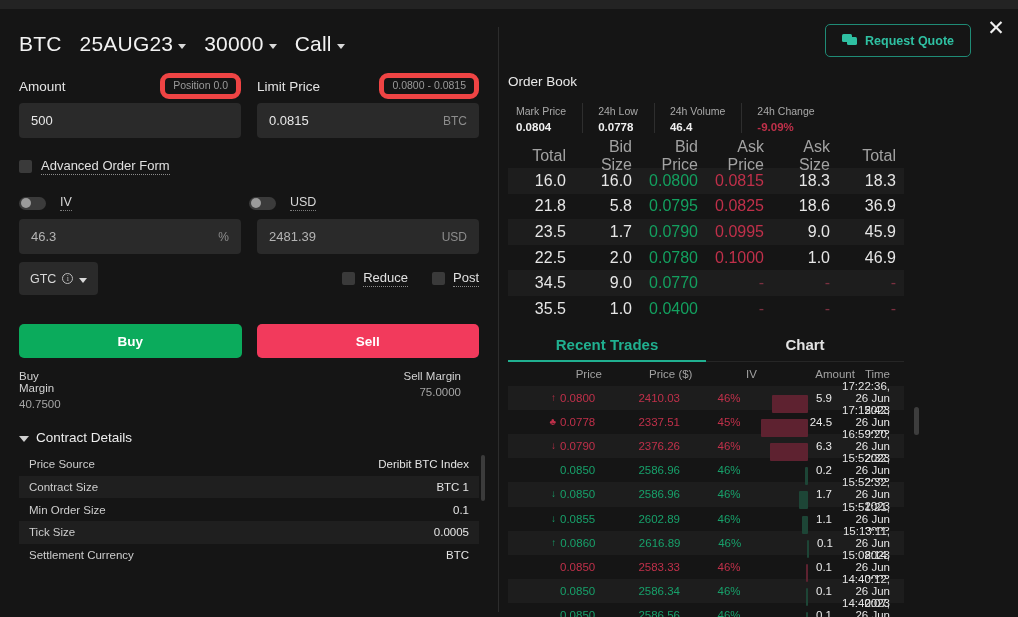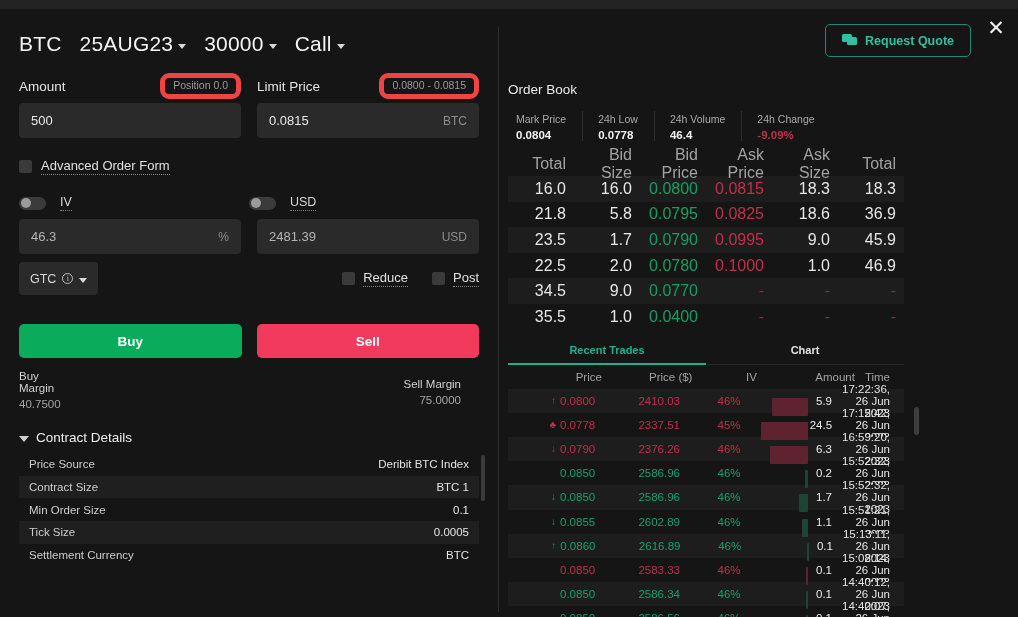--- a/index.html
+++ b/index.html
@@ -131,21 +131,21 @@
     height: 22.7px; padding: 0 10px;
   }
   .cd-row:nth-child(odd) { background: #1f1f1f; }
   .cd-key { color: #cdcdcd; font-size: 11.5px; }
   .cd-val { color: #e4e4e4; font-size: 11.5px; }
   .cd-scroll {
     position: absolute; right: -6px; top: 2px; width: 4px; height: 46px;
     background: #3b3b3b; border-radius: 2px;
   }
   
-  .right { width: 424px; height: 100%; padding: 8px 18px 0 10px; position: relative; }
+  .right { width: 424px; height: 100%; padding: 0 18px 0 10px; position: relative; }
   .ob-title { color: #e9e9e9; font-size: 13.5px; padding-top: 65px; }
   .stats {
     display: flex; margin-top: 12px; height: 36px;
   }
   .stat {
     padding: 0 16px; display: flex; flex-direction: column;
     justify-content: center; gap: 4px; position: relative;
   }
   .stat:first-child { padding-left: 8px; }
   .stat + .stat::before {
@@ -165,21 +165,21 @@
   .ob-head span { color: #a2a2a2; }
   .ob-row { height: 25.6px; }
   .ob-row:nth-child(odd) { background: #1d1d1d; }
   .ob-row .white { color: #e6e6e6; }
   .ob-row .bid { color: #13a05f; }
   .ob-row .ask { color: #c0304a; }
   .ob-row .dash { color: #7b3040; }
   
   .tabs { display: flex; margin-top: 14px; position: relative; }
   .tab {
-    flex: 1; text-align: center; font-size: 11px; padding-bottom: 9px;
+    flex: 1; text-align: center; font-size: 15px; padding-bottom: 9px;
     cursor: pointer;
   }
   .tab.active { color: #20b090; font-weight: bold; }
   .tab.inactive { color: #e3e3e3; font-weight: bold; }
   .tab-underline {
     position: absolute; left: 0; bottom: 0; width: 50%; height: 2px;
     background: #20b090;
   }
   .tab-baseline {
     position: absolute; left: 0; bottom: 0; width: 100%; height: 1px;

